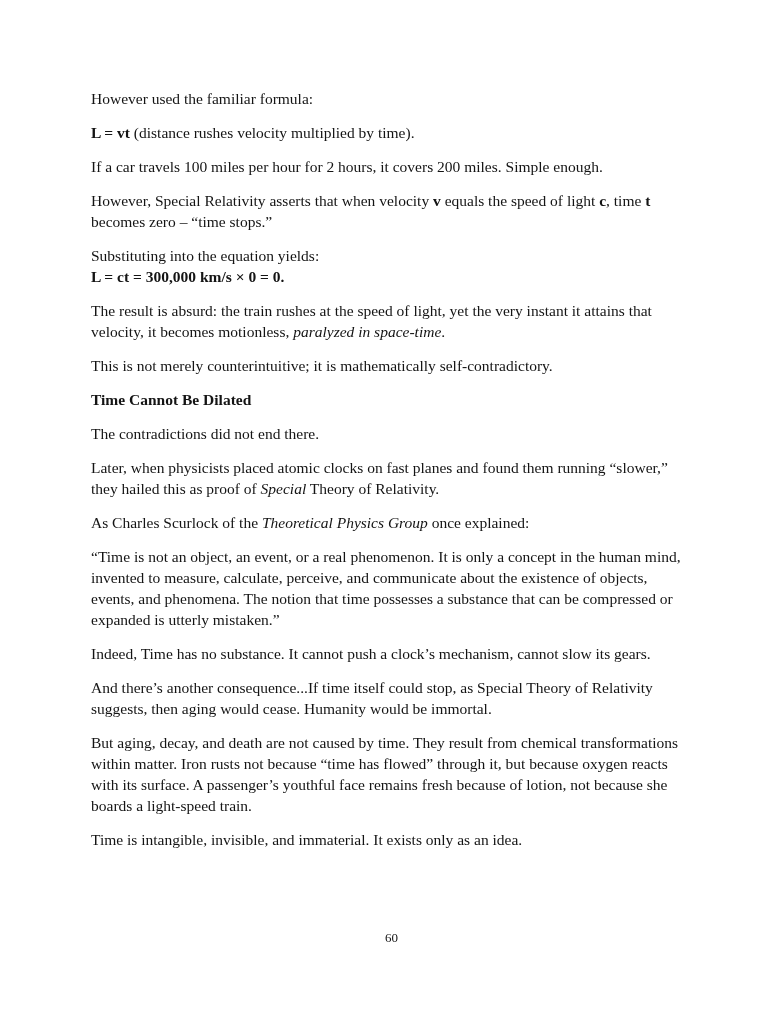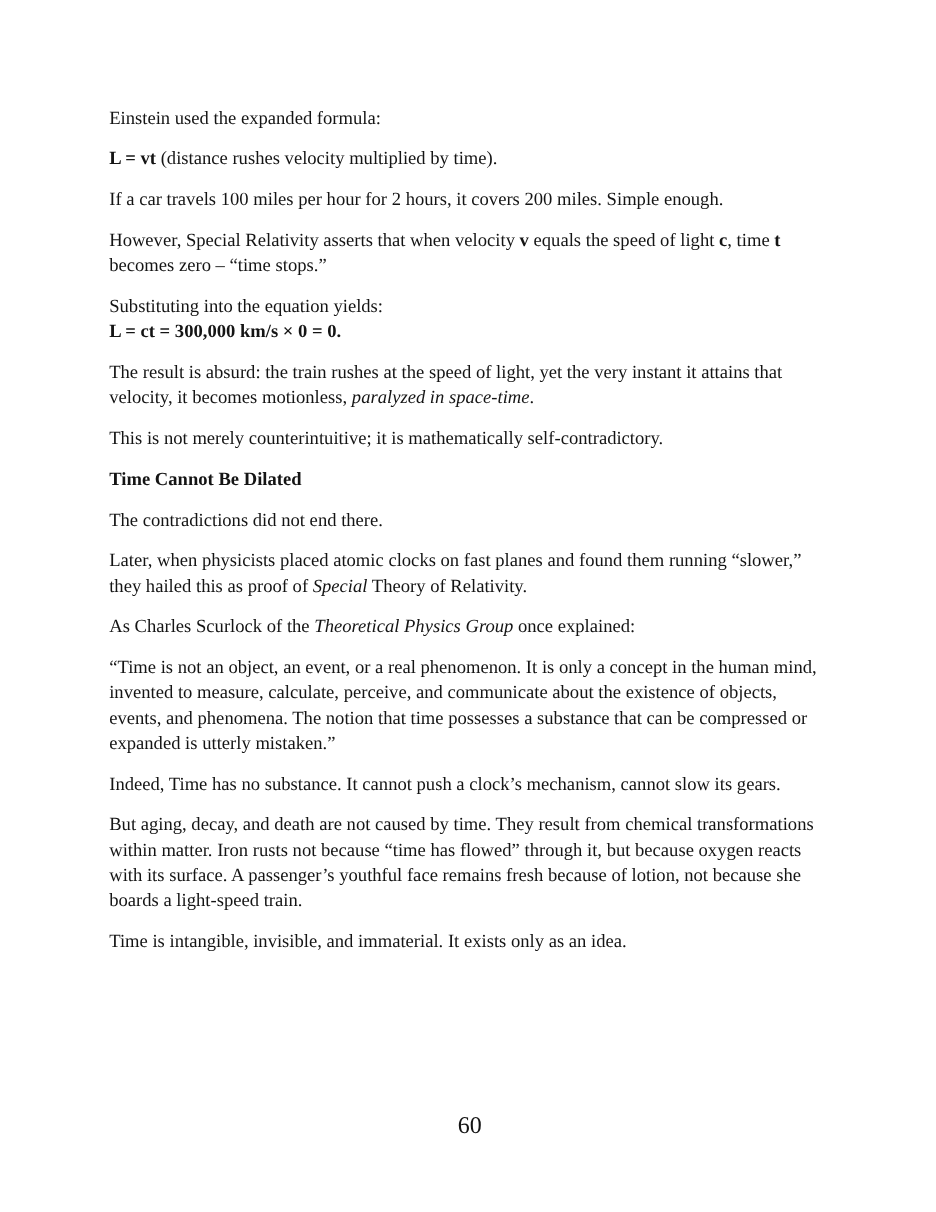--- a/index.html
+++ b/index.html
@@ -38,40 +38,41 @@
   }
   .seg-n { font-weight: normal; font-style: normal; }
   .seg-b { font-weight: bold; text-align: center; }
   .seg-i { font-style: italic; margin-top: 17px; }
   .page-number {
     position: absolute;
     left: 91px;
     top: 929px;
     width: 601px;
     text-align: center;
-    font-size: 20px;
+    font-size: 13px;
     line-height: 18px;
   }
 </style>
 </head>
 <body>
 
 <div class="page">
   <div class="page-content">
-      <p class="para"><span class="seg-n">Einstein used the expanded formula:</span></p>
+      <p class="para"><span class="seg-n">However used the familiar formula:</span></p>
       <p class="para"><span class="seg-b">L = vt</span><span class="seg-n"> (distance rushes velocity multiplied by time).</span></p>
       <p class="para"><span class="seg-n">If a car travels 100 miles per hour for 2 hours, it covers 200 miles. Simple enough.</span></p>
       <p class="para"><span class="seg-n">However, Special Relativity asserts that when velocity </span><span class="seg-b">v</span><span class="seg-n"> equals the speed of light </span><span class="seg-b">c</span><span class="seg-n">, time </span><span class="seg-b">t</span><span class="seg-n"> becomes zero – “time stops.”</span></p>
       <p class="para"><span class="seg-n">Substituting into the equation yields:</span><span class="seg-n">
 </span><span class="seg-b">L = ct = 300,000 km/s × 0 = 0.</span></p>
       <p class="para"><span class="seg-n">The result is absurd: the train rushes at the speed of light, yet the very instant it attains that velocity, it becomes motionless, </span><span class="seg-i">paralyzed in space-time</span><span class="seg-n">.</span></p>
       <p class="para"><span class="seg-n">This is not merely counterintuitive; it is mathematically self-contradictory.</span></p>
       <p class="para heading"><span class="seg-b">Time Cannot Be Dilated</span></p>
       <p class="para"><span class="seg-n">The contradictions did not end there.</span></p>
       <p class="para"><span class="seg-n">Later, when physicists placed atomic clocks on fast planes and found them running “slower,” they hailed this as proof of </span><span class="seg-i">Special</span><span class="seg-n"> Theory of Relativity.</span></p>
       <p class="para"><span class="seg-n">As Charles Scurlock of the </span><span class="seg-i">Theoretical Physics Group</span><span class="seg-n"> once explained:</span></p>
       <p class="para"><span class="seg-n">“Time is not an object, an event, or a real phenomenon. It is only a concept in the human mind, invented to measure, calculate, perceive, and communicate about the existence of objects, events, and phenomena. The notion that time possesses a substance that can be compressed or expanded is utterly mistaken.”</span></p>
       <p class="para"><span class="seg-n">Indeed, Time has no substance. It cannot push a clock’s mechanism, cannot slow its gears.</span></p>
+      <p class="para"><span class="seg-n">And there’s another consequence...If time itself could stop, as Special Theory of Relativity suggests, then aging would cease. Humanity would be immortal.</span></p>
       <p class="para"><span class="seg-n">But aging, decay, and death are not caused by time. They result from chemical transformations within matter. Iron rusts not because “time has flowed” through it, but because oxygen reacts with its surface. A passenger’s youthful face remains fresh because of lotion, not because she boards a light-speed train.</span></p>
       <p class="para"><span class="seg-n">Time is intangible, invisible, and immaterial. It exists only as an idea.</span></p>
     </div>
   <div class="page-number">60</div>
 </div>
 
 </body></html>

